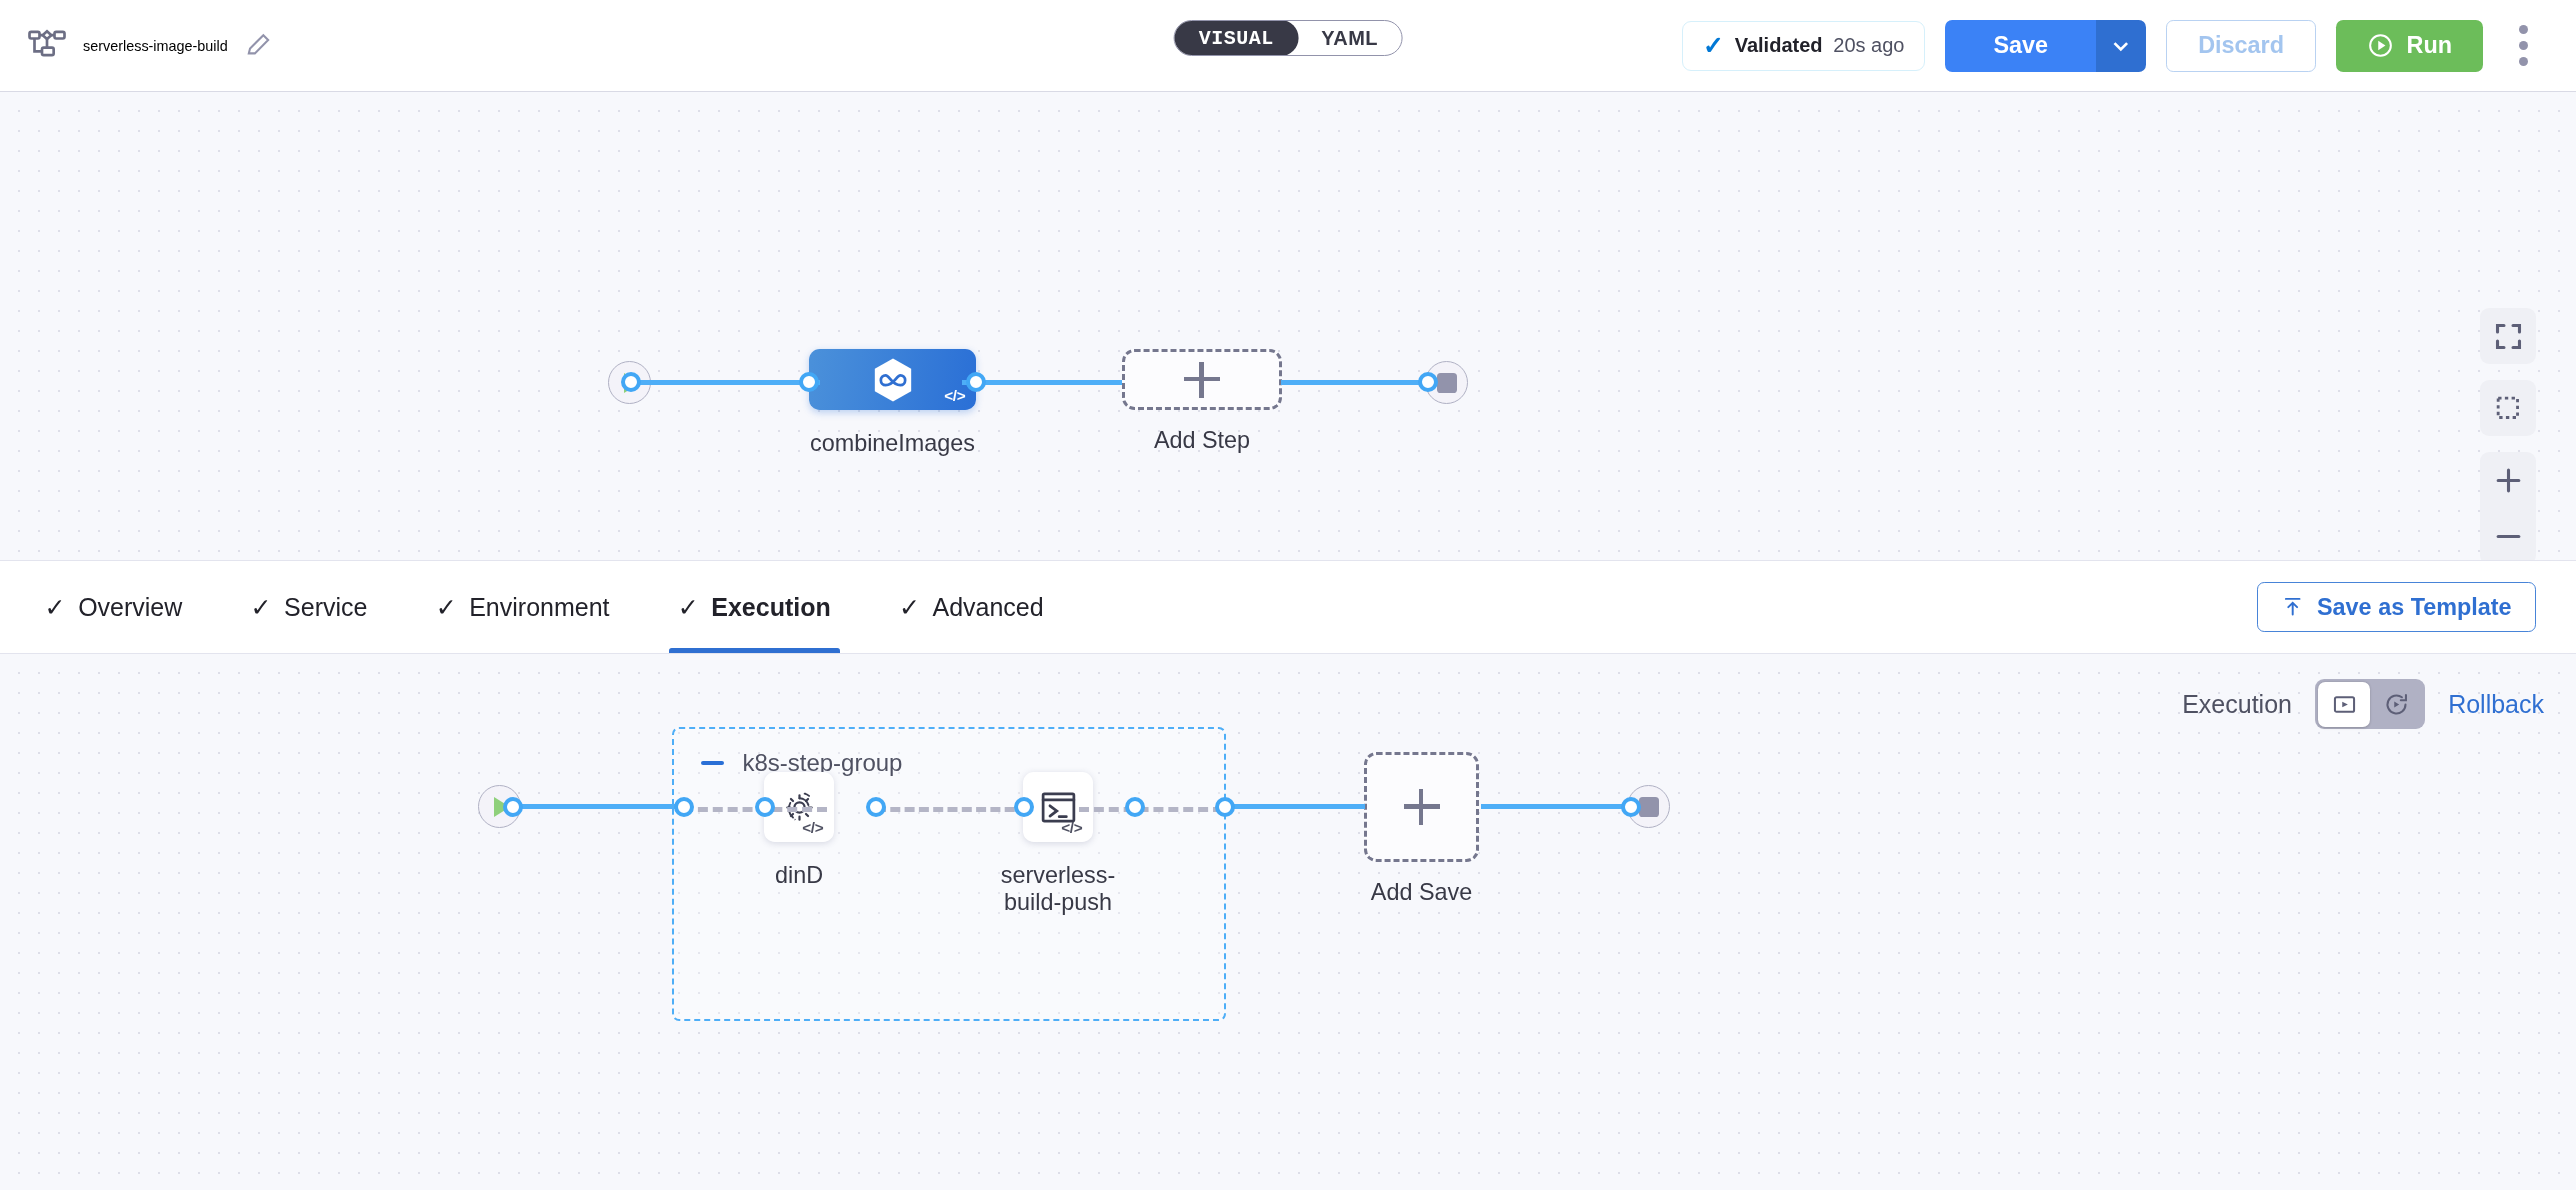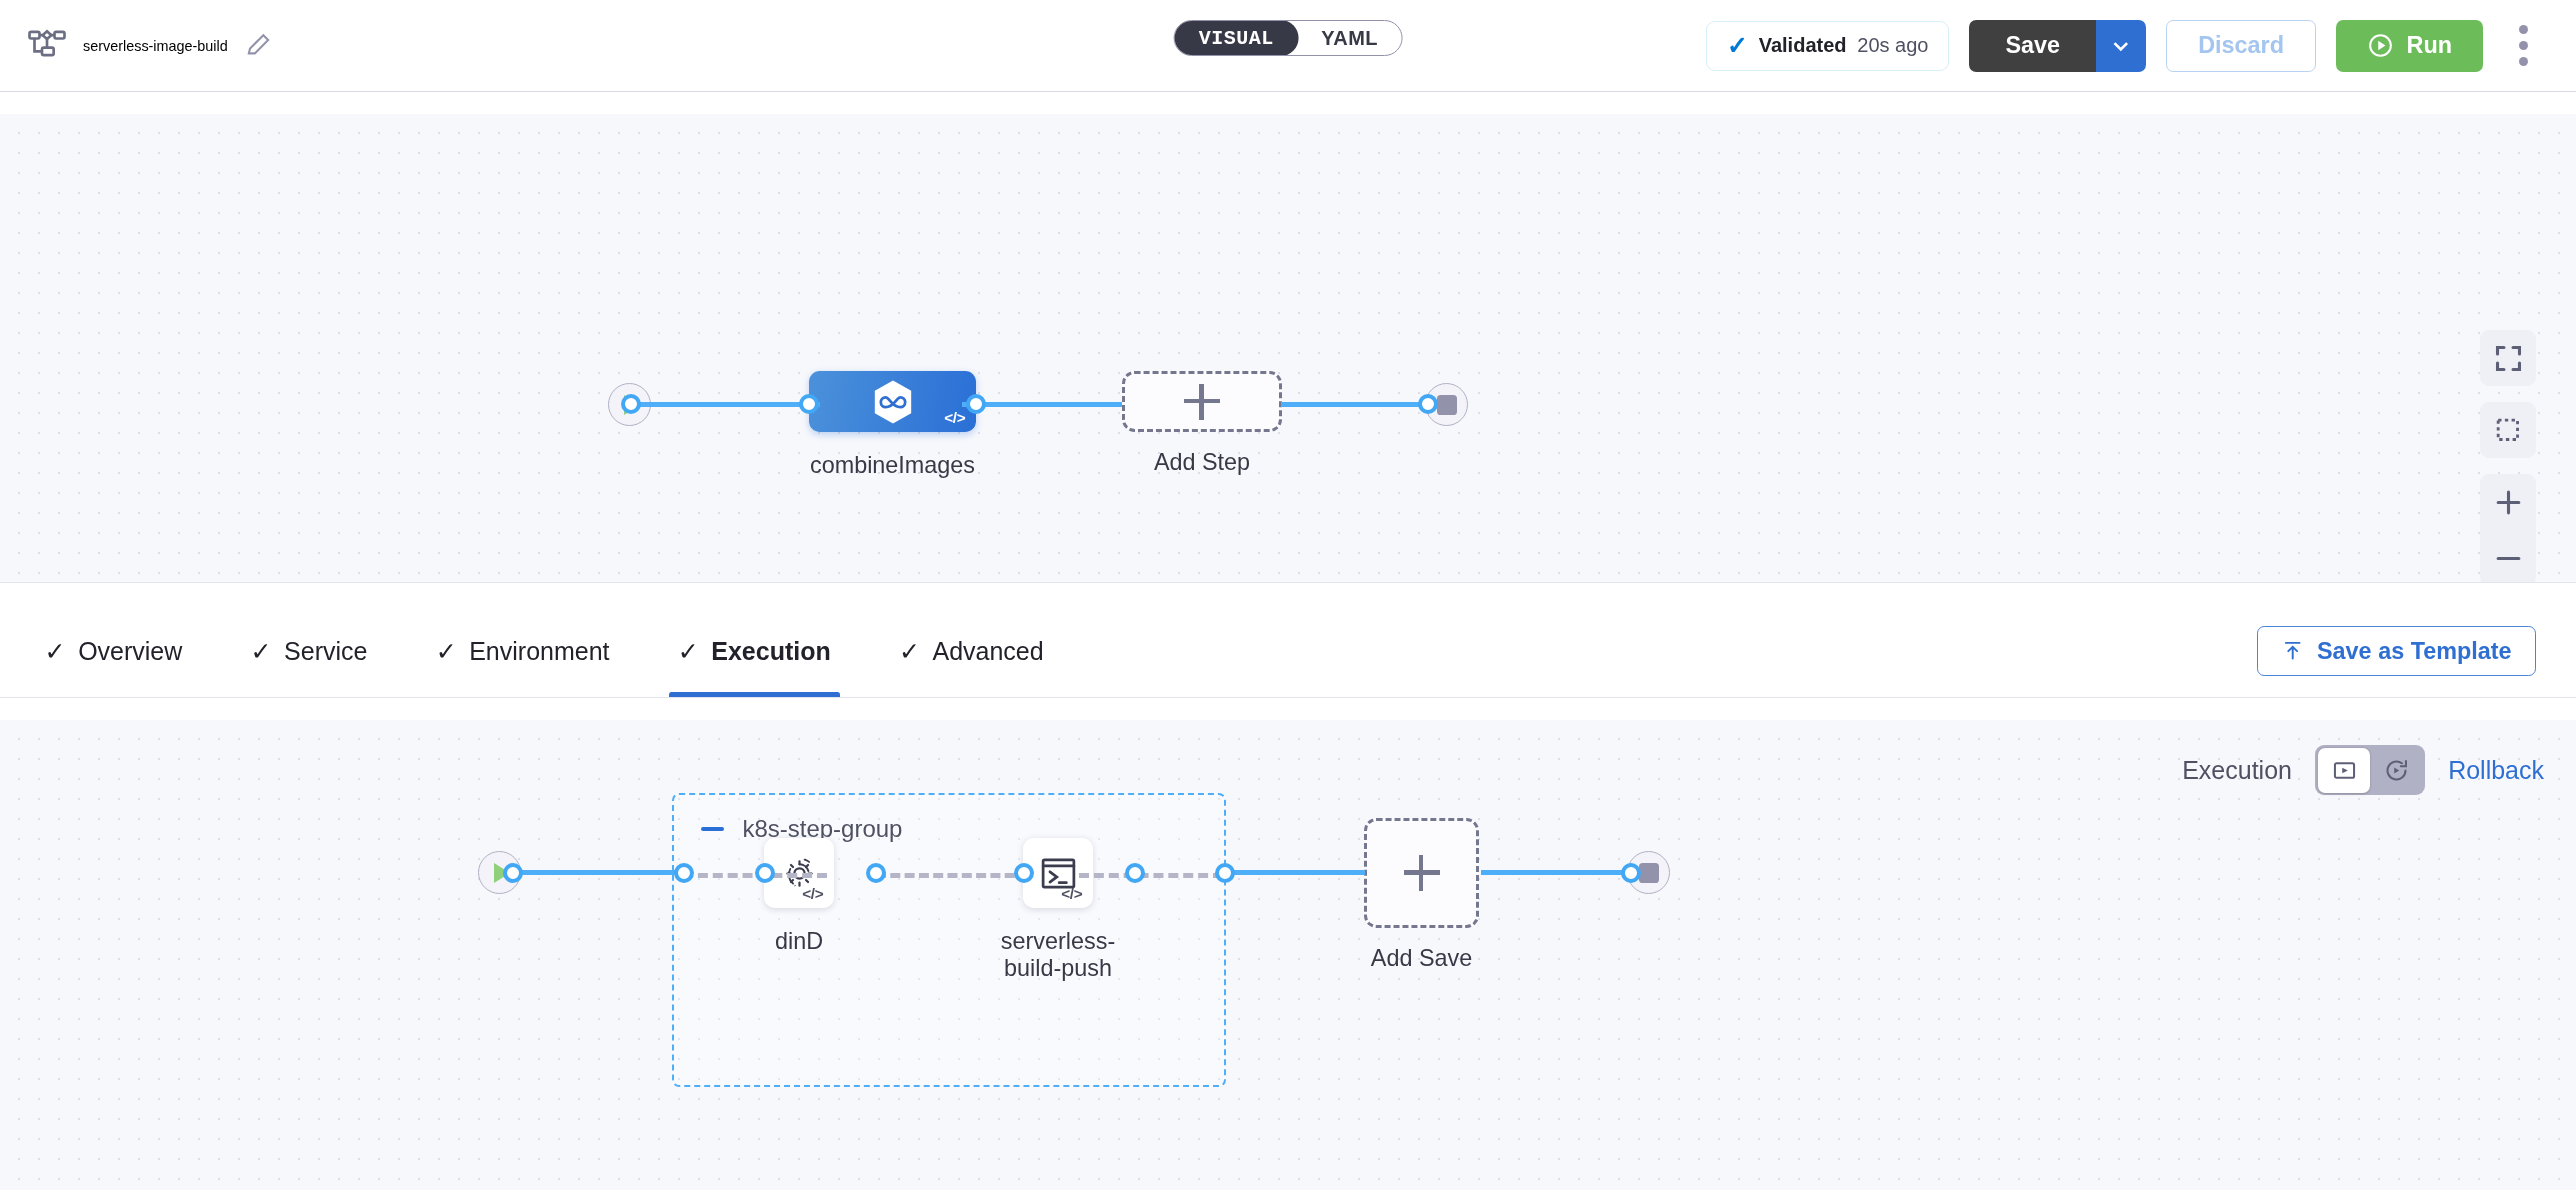--- a/index.html
+++ b/index.html
@@ -2,21 +2,21 @@
 <html style="font-size:14.4px"><head>
 <meta charset="utf-8">
 <style>
   * { box-sizing: border-box; margin: 0; padding: 0; }
   html, body {
     width: 2576px; height: 1190px;
     font-family: "Liberation Sans", sans-serif;
     background: #ffffff;
     overflow: hidden;
   }
-  .app { position: relative; width: 2576px; height: 1190px; display: flex; flex-direction: column; gap: 22px; }
+  .app { position: relative; width: 2576px; height: 1190px; display: flex; flex-direction: column; }
 
   
   .header {
     height: 92px; min-height: 92px;
     background: #ffffff;
     border-bottom: 1.8px solid #d9dae5;
     display: flex; align-items: center;
     padding: 0 32px 0 27px;
     position: relative;
   }
@@ -45,22 +45,22 @@
     display: flex; align-items: center; gap: 10.8px;
     border: 1.8px solid #d6f0fb; border-radius: 9px;
     padding: 0 20px; height: 50px; background: #ffffff;
   }
   .validated-badge .check { color: #0278d5; font-size: 25px; line-height: 1; font-weight: bold; }
   .validated-badge .vtxt { font-size: 20px; font-weight: bold; color: #22222a; }
   .validated-badge .vtime { font-size: 20px; color: #4f5162; }
 
   .save-group { display: flex; height: 52px; border-radius: 7.2px; overflow: hidden; }
   .save-btn {
-    background: #404040; color: #ffffff; font-size: 23.4px; font-weight: bold;
-    border: none; padding: 0 36px; cursor: default; height: 100%;
+    background: #3b82f6; color: #ffffff; font-size: 23.4px; font-weight: bold;
+    border: none; padding: 0 48px; cursor: default; height: 100%;
   }
   .save-caret {
     background: #2f6fd1; width: 50px; display: flex; align-items: center; justify-content: center;
     cursor: pointer; height: 100%;
   }
   .save-caret svg { width: 21.6px; height: 21.6px; }
 
   .discard-btn {
     height: 52px; border: 1.8px solid #b9d2f2; border-radius: 7.2px; background: #ffffff;
     color: #a3c5ef; font-size: 23.4px; font-weight: bold; padding: 0 31px; cursor: default;

